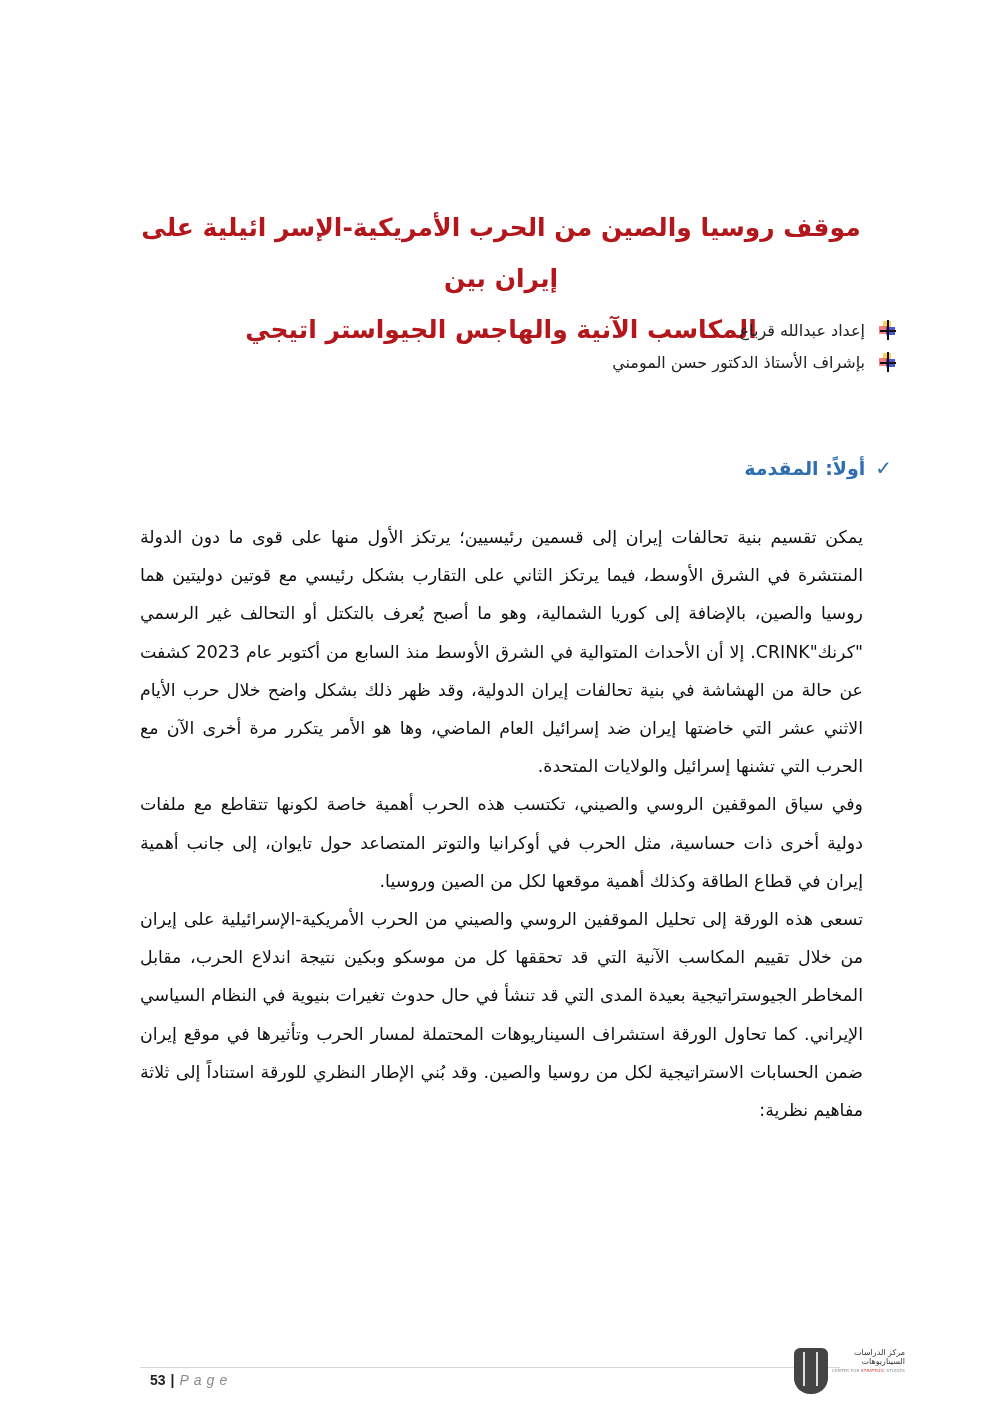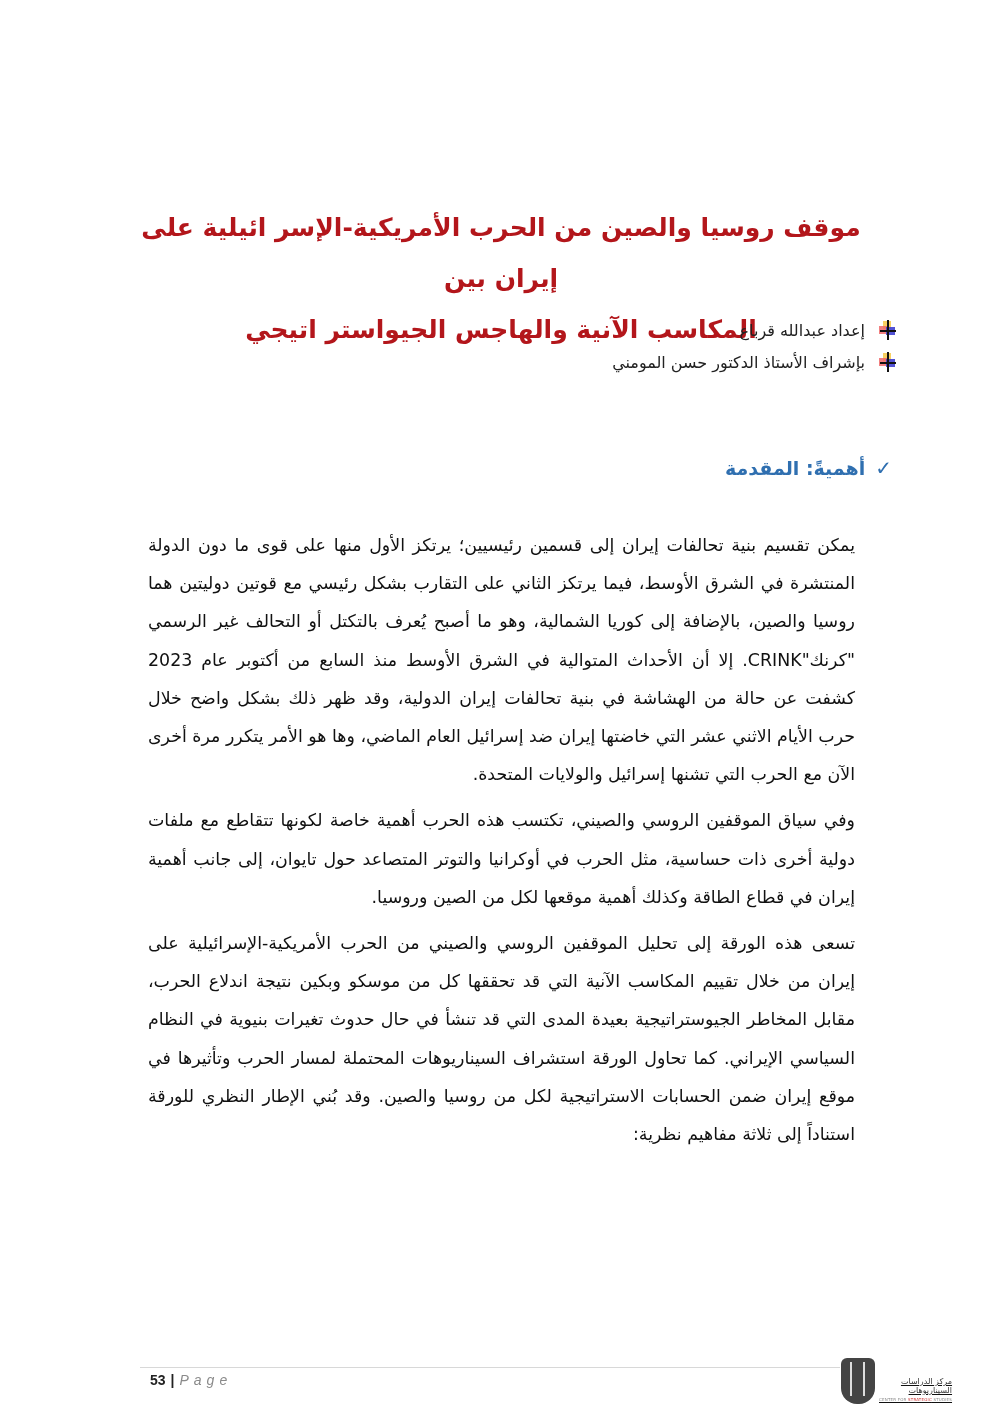--- a/index.html
+++ b/index.html
@@ -82,21 +82,21 @@
       top: 518px;
       width: 723px;
       direction: rtl;
       text-align: justify;
       text-align-last: right;
       font-size: 17.4px;
       line-height: 38.2px;
       color: #111;
     }
     .body-text p {
-      margin: 8px;
+      margin: 0;
     }
     .body-text .bold {
       font-weight: bold;
     }
     .footer-line {
       position: absolute;
       left: 140px;
       top: 1367px;
       width: 700px;
       height: 1px;
@@ -109,27 +109,26 @@
       font-family: "Liberation Sans", sans-serif;
       font-size: 14px;
       display: flex;
     }
     .footer-page .num { font-weight: bold; color: #222; }
     .footer-page .sep { font-weight: bold; color: #222; margin: 0 5px; }
     .footer-page .word { color: #8a8a8a; letter-spacing: 5px; font-style: italic; }
 
     .logo {
       position: absolute;
-      left: 841px;
+      left: 794px;
       top: 1348px;
       width: 150px;
       height: 56px;
       display: flex;
-      align-items: flex-end;
-      text-decoration: underline;
+      align-items: flex-start;
     }
     .shield {
       width: 34px;
       height: 46px;
       background: #444;
       border-radius: 6px 6px 16px 16px;
       position: relative;
       flex: 0 0 34px;
     }
     .shield::before {
@@ -184,21 +183,21 @@
           <span class="b3"></span>
           <span class="v"></span>
           <span class="h"></span>
       </span>
       <span>بإشراف الأستاذ الدكتور حسن المومني</span>
     </div>
   </div>
 
   <div class="section-head">
     <span class="check-icon">✓</span>
-    <span>أهميةً: المقدمة</span>
+    <span>أولاً: المقدمة</span>
   </div>
 
   <div class="body-text">
     <p>يمكن تقسيم بنية تحالفات إيران إلى قسمين رئيسيين؛ يرتكز الأول منها على قوى ما دون الدولة المنتشرة في الشرق الأوسط، فيما يرتكز الثاني على التقارب بشكل رئيسي مع قوتين دوليتين هما روسيا والصين، بالإضافة إلى كوريا الشمالية، وهو ما أصبح يُعرف بالتكتل أو التحالف غير الرسمي "كرنك"CRINK.  إلا أن الأحداث المتوالية في الشرق الأوسط منذ السابع من أكتوبر عام 2023 كشفت عن حالة من الهشاشة في بنية تحالفات إيران الدولية، وقد ظهر ذلك بشكل واضح خلال حرب الأيام الاثني عشر التي خاضتها إيران ضد إسرائيل العام الماضي، وها هو الأمر يتكرر مرة أخرى الآن مع الحرب التي تشنها إسرائيل والولايات المتحدة.</p>
     <p>وفي سياق الموقفين الروسي والصيني، تكتسب هذه الحرب أهمية خاصة لكونها تتقاطع مع ملفات دولية أخرى ذات حساسية، مثل الحرب في أوكرانيا والتوتر المتصاعد حول تايوان، إلى جانب أهمية إيران في قطاع الطاقة وكذلك أهمية موقعها لكل من الصين وروسيا.</p>
     <p>تسعى هذه الورقة إلى تحليل الموقفين الروسي والصيني من الحرب الأمريكية-الإسرائيلية على إيران من خلال تقييم المكاسب الآنية التي قد تحققها كل من موسكو وبكين نتيجة اندلاع الحرب، مقابل المخاطر الجيوستراتيجية بعيدة المدى التي قد تنشأ في حال حدوث تغيرات بنيوية في النظام السياسي الإيراني. كما تحاول الورقة استشراف السيناريوهات المحتملة لمسار الحرب وتأثيرها في موقع إيران ضمن الحسابات الاستراتيجية لكل من روسيا والصين. وقد بُني الإطار النظري للورقة استناداً إلى ثلاثة مفاهيم نظرية:</p>
   </div>
 
   <div class="footer-line"></div>
 

